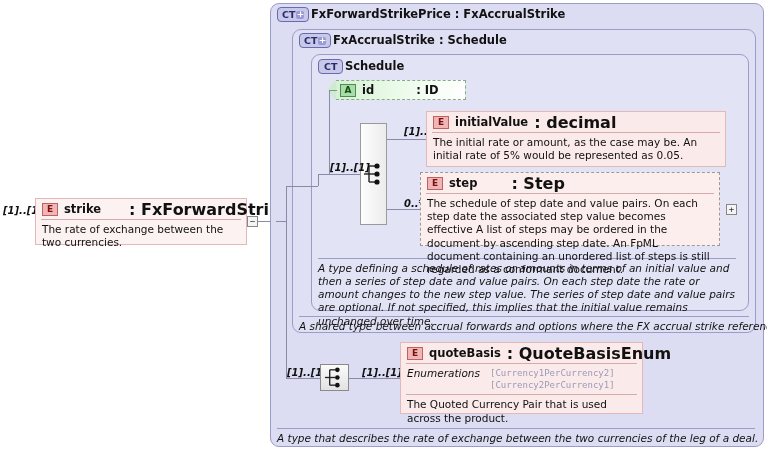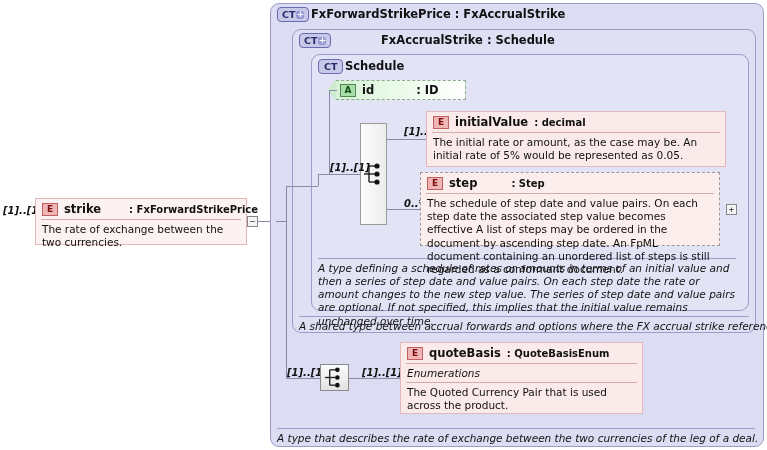--- a/index.html
+++ b/index.html
@@ -111,21 +111,21 @@
     box-sizing: border-box;
     flex: 0 0 auto;
   }
   .el-name {
     font-size: 11.5px;
     font-weight: bold;
     color: #111;
     white-space: nowrap;
   }
   .el-type {
-    font-size: 10px;
+    font-size: 16px;
     font-weight: bold;
     color: #111;
     white-space: nowrap;
   }
   .el-sep {
     border-top: 1px solid #d5aaaa;
     margin: 0 5px;
   }
   .el-desc {
     font-size: 10.5px;
@@ -268,21 +268,21 @@
 <div class="ct-title" style="left:311px; top:7px;"><span>FxForwardStrikePrice</span>&nbsp;<span>:</span>&nbsp;<span>FxAccrualStrike</span></div>
 
 <div class="panel-note" style="left:277px; top:428px; width:478px;">A type that describes the rate of exchange between the two currencies of the leg of a deal.</div>
 
 <div class="ct-panel lvl2" style="left:292px; top:29px; width:464px; height:304px;"></div>
 
 <div class="ct-badge" style="left:299px; top:33px;">
   <span>CT</span>
     <span class="plusbox">+</span>
 </div>
-<div class="ct-title" style="left:333px; top:33px;margin-left:48px;"><span>FxAccrualStrike</span>&nbsp;<span>:</span>&nbsp;<span>Schedule</span></div>
+<div class="ct-title" style="left:333px; top:33px;"><span>FxAccrualStrike</span>&nbsp;<span>:</span>&nbsp;<span>Schedule</span></div>
 
 <div class="panel-note" style="left:299px; top:316px; width:450px;">A shared type between accrual forwards and options where the FX accrual strike reference can point to.</div>
 
 <div class="ct-panel lvl3" style="left:311px; top:54px; width:438px; height:257px;"></div>
 
 <div class="ct-badge" style="left:318px; top:59px; padding:0 5px;">
   <span>CT</span>
 </div>
 <div class="ct-title" style="left:345px; top:59px;">Schedule</div>
 
@@ -353,20 +353,24 @@
 
 <div class="el-box" style="left:400px; top:342px; width:243px; height:72px;">
   <div class="el-head">
     <span class="e-badge">E</span>
     <span class="el-name">quoteBasis</span>
     <span class="el-type"><span>:</span>&nbsp;<span>QuoteBasisEnum</span></span>
   </div>
   <div class="el-sep"></div>
   <div class="enum-row">
     <span class="enum-label">Enumerations</span>
+    <span class="enum-vals">
+      <span>[Currency1PerCurrency2]</span><br>
+      <span>[Currency2PerCurrency1]</span>
+    </span>
   </div>
   <div class="el-sep"></div>
   <div class="el-desc">The Quoted Currency Pair that is used across the product.</div>
 </div>
 
 <div class="ln h" style="left:276px; top:221px; width:10px;"></div>
 
 <div class="ln v" style="left:286px; top:186px; height:192px;"></div>
 
 <div class="ln h" style="left:286px; top:186px; width:32px;"></div>

